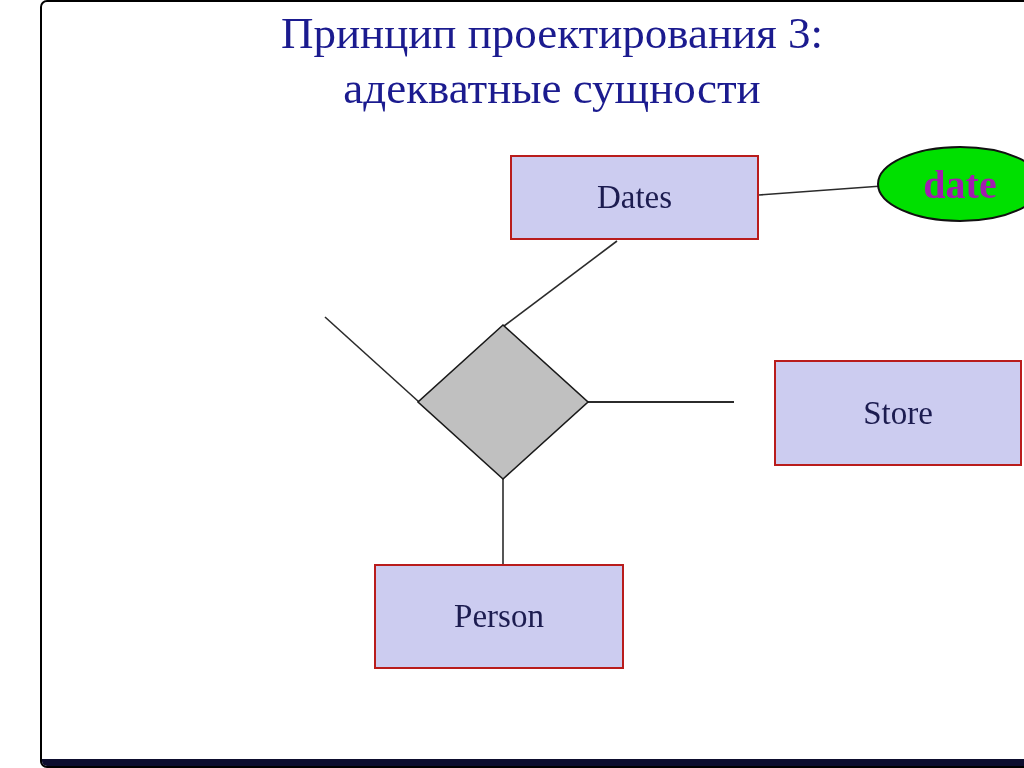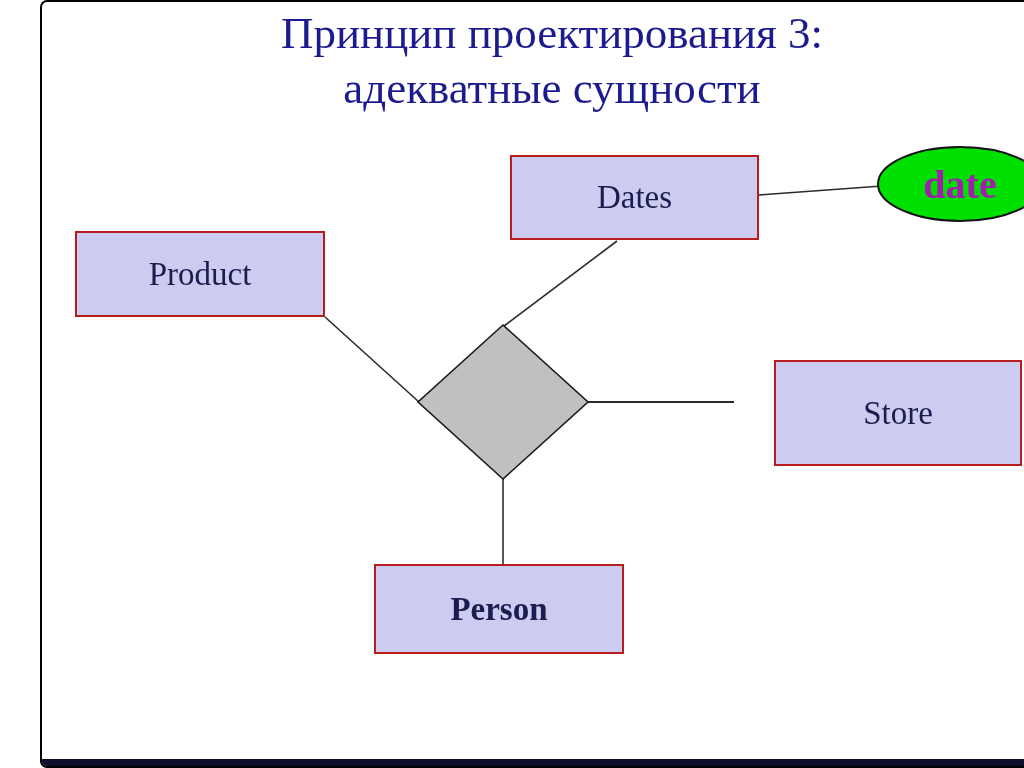--- a/index.html
+++ b/index.html
@@ -21,21 +21,21 @@
   svg.diagram{position:absolute;left:0;top:0;width:1024px;height:768px;}
   .entity{
     position:absolute;box-sizing:border-box;
     background:#ccccf0;border:2px solid #b91c1c;
     display:flex;align-items:center;justify-content:center;
     font-size:33px;color:#1c1c50;
   }
   .entity.dates  {left:468px;top:153px;width:249px;height:85px;}
   .entity.product{left:33px; top:229px;width:250px;height:86px;}
   .entity.store  {left:732px;top:358px;width:248px;height:106px;}
-  .entity.person {left:332px;top:562px;width:250px;height:90px;font-weight:bold;}
+  .entity.person {left:332px;top:562px;width:250px;height:105px;}
   .node-label{
     position:absolute;display:flex;align-items:center;justify-content:center;
     font-size:40px;color:#a21caf;pointer-events:none;font-weight:bold;
   }
   .node-label.purchase{left:376px;top:363px;width:170px;height:74px;}
   .node-label.date    {left:836px;top:146px;width:164px;height:72px;}
 </style>
 </head>
 <body>
 
@@ -55,23 +55,20 @@
     <line x1="717" y1="193" x2="840" y2="184" stroke="#2b2b2b" stroke-width="1.6"></line>
 
     <polygon points="461,323 546,400 461,477 376,400" fill="#c0c0c0" stroke="#1a1a1a" stroke-width="1.6"></polygon>
 
     <ellipse cx="918" cy="182" rx="82" ry="37" fill="#00e000" stroke="#111111" stroke-width="2"></ellipse>
   </svg>
 
   <div class="entity dates">
     <span>Dates</span>
   </div>
-  <div class="entity product">
-    <span>Product</span>
-  </div>
   <div class="entity store">
     <span>Store</span>
   </div>
   <div class="entity person">
     <span>Person</span>
   </div>
 
   <div class="node-label date">date</div>
 
   <div class="bottom-bar"></div>

